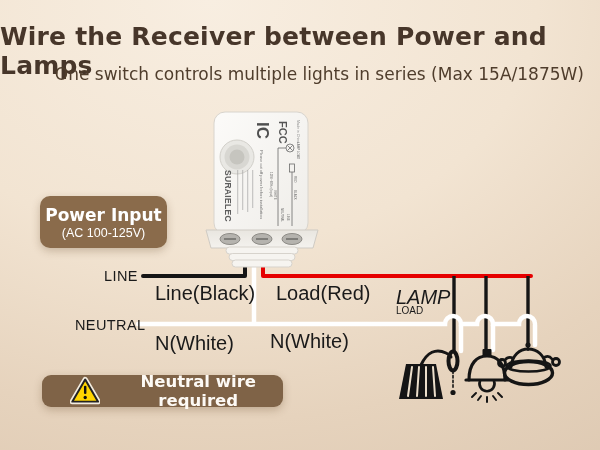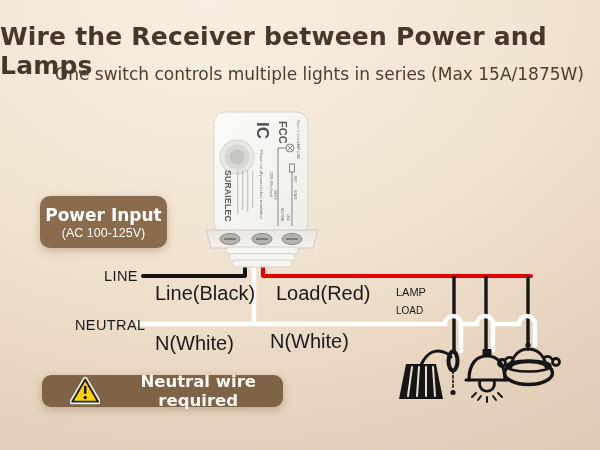--- a/index.html
+++ b/index.html
@@ -163,21 +163,21 @@
     <div class="l1">Power Input</div>
     <div class="l2">(AC 100-125V)</div>
   </div>
 
   <div class="abs wlabel small" style="left:104px;top:268px;">LINE</div>
   <div class="abs wlabel small" style="left:75px;top:317px;">NEUTRAL</div>
   <div class="abs wlabel" style="left:155px;top:282px;">Line(Black)</div>
   <div class="abs wlabel" style="left:276px;top:282px;">Load(Red)</div>
   <div class="abs wlabel" style="left:155px;top:332px;">N(White)</div>
   <div class="abs wlabel" style="left:270px;top:330px;">N(White)</div>
-  <div class="abs wlabel" style="left:396px;top:286px;font-size:11px;">LAMP</div>
+  <div class="abs wlabel" style="left:396px;top:286px;font-size:20px;font-style:italic;">LAMP</div>
   <div class="abs wlabel" style="left:396px;top:305px;font-size:10px;">LOAD</div>
 
   <div class="abs badge warn-badge">
     <svg width="36" height="32" viewBox="0 0 40 36">
       <path d="M20,3 L37,32 H3 Z" fill="none" stroke="#f3ecdf" stroke-width="7" stroke-linejoin="round"></path>
       <path d="M20,3 L37,32 H3 Z" fill="#ffd400" stroke="#222222" stroke-width="2.6" stroke-linejoin="round"></path>
       <rect x="18.4" y="11" width="3.2" height="11" rx="1.5" fill="#111111"></rect>
       <circle cx="20" cy="26.5" r="2.2" fill="#111111"></circle>
     </svg>
     <span class="txt">Neutral wire required</span>

